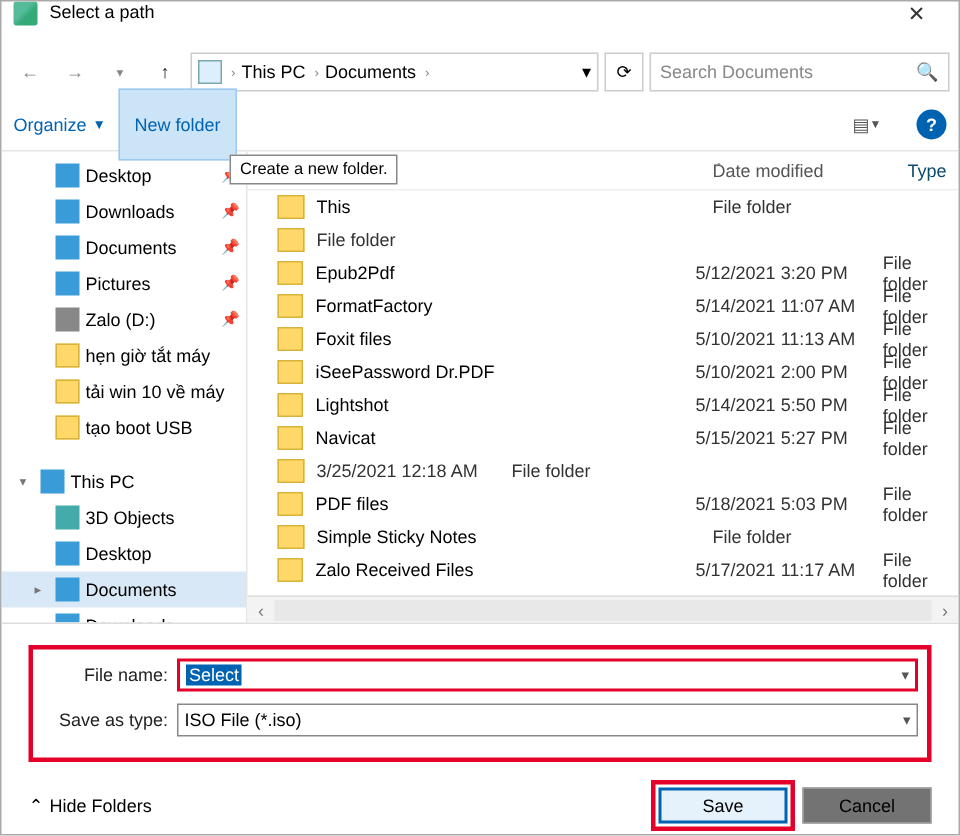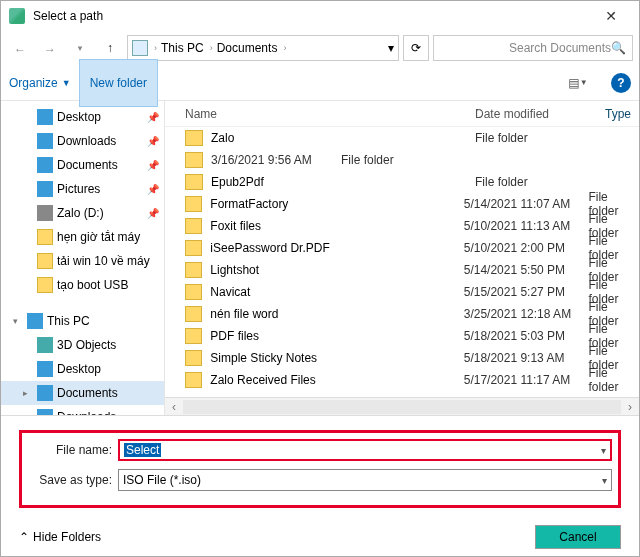--- a/index.html
+++ b/index.html
@@ -1,29 +1,29 @@
 <!DOCTYPE html>
 <html><head>
 <meta charset="utf-8">
 <style>
 *{box-sizing:border-box;margin:0;padding:0;font-family:"Segoe UI",Tahoma,sans-serif;font-size:12px}
 body{background:#fff;width:640px;height:557px;display:flex;flex-direction:column;border:1px solid #aaa}
-.titlebar{display:flex;align-items:center;height:30px;padding:0 8px}
+.titlebar{display:flex;height:30px;padding:0 8px}
 .titlebar .ico{width:16px;height:16px;margin-right:8px;background:linear-gradient(135deg,#5b9 40%,#3a7 60%);border-radius:2px}
 .titlebar .ttl{flex:1}
 .titlebar .close{width:40px;text-align:center;font-size:14px;color:#333}
 .navrow{display:flex;align-items:center;height:34px;padding:0 6px;gap:4px}
 .navbtn{width:26px;height:26px;display:flex;align-items:center;justify-content:center;color:#888}
 .navbtn.enabled{color:#111}
 .addrbox{flex:1;height:26px;border:1px solid #ccc;display:flex;align-items:center;padding:0 4px;gap:6px}
 .addrbox .pcico{width:16px;height:16px;border:1px solid #7aa;background:#def}
 .crumb{display:flex;align-items:center;gap:4px}
 .crumb .sep{color:#888;font-size:9px}
 .refresh{width:26px;height:26px;border:1px solid #ccc;display:flex;align-items:center;justify-content:center}
-.search{width:200px;height:26px;border:1px solid #ccc;display:flex;align-items:center;padding:4px 6px;color:#888;justify-content:flex-end}
+.search{width:200px;height:26px;border:1px solid #ccc;display:flex;align-items:center;padding:4px 6px;color:#888;justify-content:space-between}
 .toolbar{display:flex;align-items:center;height:36px;padding:0 8px;border-bottom:1px solid #e5e5e5;gap:8px}
 .org{color:#0063b1;display:flex;align-items:center;gap:4px}
 .newf{background:#cce4f7;border:1px solid #9bc9ef;padding:16px 10px;color:#0063b1}
 .spacer{flex:1}
 .viewbtn{width:34px;height:22px;display:flex;align-items:center;justify-content:center;color:#555}
 .help{width:20px;height:20px;border-radius:50%;background:#0063b1;color:#fff;display:flex;align-items:center;justify-content:center;font-weight:bold;margin-left:8px}
 .body{flex:1;display:flex;overflow:hidden}
 .tree{width:164px;border-right:1px solid #e5e5e5;padding:4px 0;overflow:hidden}
 .tnode{display:flex;align-items:center;height:24px;padding:0 4px;gap:4px}
 .tnode .pad{display:inline-block}
@@ -58,21 +58,21 @@
 .bottom{border-top:1px solid #ddd;padding:14px 18px 10px 18px}
 .formbox{border:3px solid #e4002b;padding:4px 6px 8px 6px}
 .frow{display:flex;align-items:center;height:26px;margin-bottom:4px}
 .frow label{width:90px;text-align:right;padding-right:6px;color:#222}
 .frow .inpwrap{flex:1;height:22px;border:1px solid #888;display:flex;align-items:center;padding:0 4px;justify-content:space-between}
 .frow.fn .inpwrap{border:2px solid #e4002b}
 .sel-text{background:#0063b1;color:#fff;padding:0 2px}
 .dd{color:#555;font-size:10px}
 .btnrow{display:flex;align-items:center;height:38px;padding:0 18px;gap:10px}
 .hidef{display:flex;align-items:center;gap:4px;flex:1}
-.btn{width:86px;height:24px;border:1px solid #999;background:#14b8a6;display:flex;align-items:center;justify-content:center}
+.btn{width:86px;height:24px;border:1px solid #999;background:#737373;display:flex;align-items:center;justify-content:center}
 .btn.save{border:2px solid #0063b1;outline:3px solid #e4002b;outline-offset:2px;background:#e5f1fb}
 </style>
 </head>
 <body>
 
 <div class="titlebar">
   <div class="ico"></div>
   <div class="ttl">Select a path</div>
   <div class="close">✕</div>
 </div>
@@ -197,40 +197,41 @@
         <span class="lbl">Documents</span>
       </div>
       <div class="tnode">
         <span class="pad" style="width:14px"></span>
         <span style="width:10px"></span>
         <span class="ico down"></span>
         <span class="lbl">Downloads</span>
       </div>
     </div>
   <div class="list">
+    <div class="tooltip">Create a new folder.</div>
     <div class="hdr">
       <div class="c1">Name</div>
       <div class="c2">Date modified</div>
       <div class="c3">Type</div>
       <div class="up">⌃</div>
     </div>
     <div class="rows" id="rows">
         <div class="row">
           <span class="ficon"></span>
-          <span class="c1">Zalo</span>
-          <span class="c3">File folder</span>
-        </div>
-        <div class="row">
-          <span class="ficon"></span>
-          <span class="c2">3/16/2021 9:56 AM</span>
+          <span class="c1">This</span>
+          <span class="c3">File folder</span>
+        </div>
+        <div class="row">
+          <span class="ficon"></span>
           <span class="c3">File folder</span>
         </div>
         <div class="row">
           <span class="ficon"></span>
           <span class="c1">Epub2Pdf</span>
+          <span class="c2">5/12/2021 3:20 PM</span>
           <span class="c3">File folder</span>
         </div>
         <div class="row">
           <span class="ficon"></span>
           <span class="c1">FormatFactory</span>
           <span class="c2">5/14/2021 11:07 AM</span>
           <span class="c3">File folder</span>
         </div>
         <div class="row">
           <span class="ficon"></span>
@@ -251,34 +252,32 @@
           <span class="c3">File folder</span>
         </div>
         <div class="row">
           <span class="ficon"></span>
           <span class="c1">Navicat</span>
           <span class="c2">5/15/2021 5:27 PM</span>
           <span class="c3">File folder</span>
         </div>
         <div class="row">
           <span class="ficon"></span>
-          <span class="c1">nén file word</span>
           <span class="c2">3/25/2021 12:18 AM</span>
           <span class="c3">File folder</span>
         </div>
         <div class="row">
           <span class="ficon"></span>
           <span class="c1">PDF files</span>
           <span class="c2">5/18/2021 5:03 PM</span>
           <span class="c3">File folder</span>
         </div>
         <div class="row">
           <span class="ficon"></span>
           <span class="c1">Simple Sticky Notes</span>
-          <span class="c2">5/18/2021 9:13 AM</span>
           <span class="c3">File folder</span>
         </div>
         <div class="row">
           <span class="ficon"></span>
           <span class="c1">Zalo Received Files</span>
           <span class="c2">5/17/2021 11:17 AM</span>
           <span class="c3">File folder</span>
         </div>
       </div>
     <div class="hscroll">
@@ -306,14 +305,15 @@
       </div>
     </div>
   </div>
 </div>
 
 <div class="btnrow">
   <div class="hidef">
       <span>⌃</span>
       <span>Hide Folders</span>
     </div>
+  <div class="btn save">Save</div>
   <div class="btn">Cancel</div>
 </div>
 
 </body></html>

